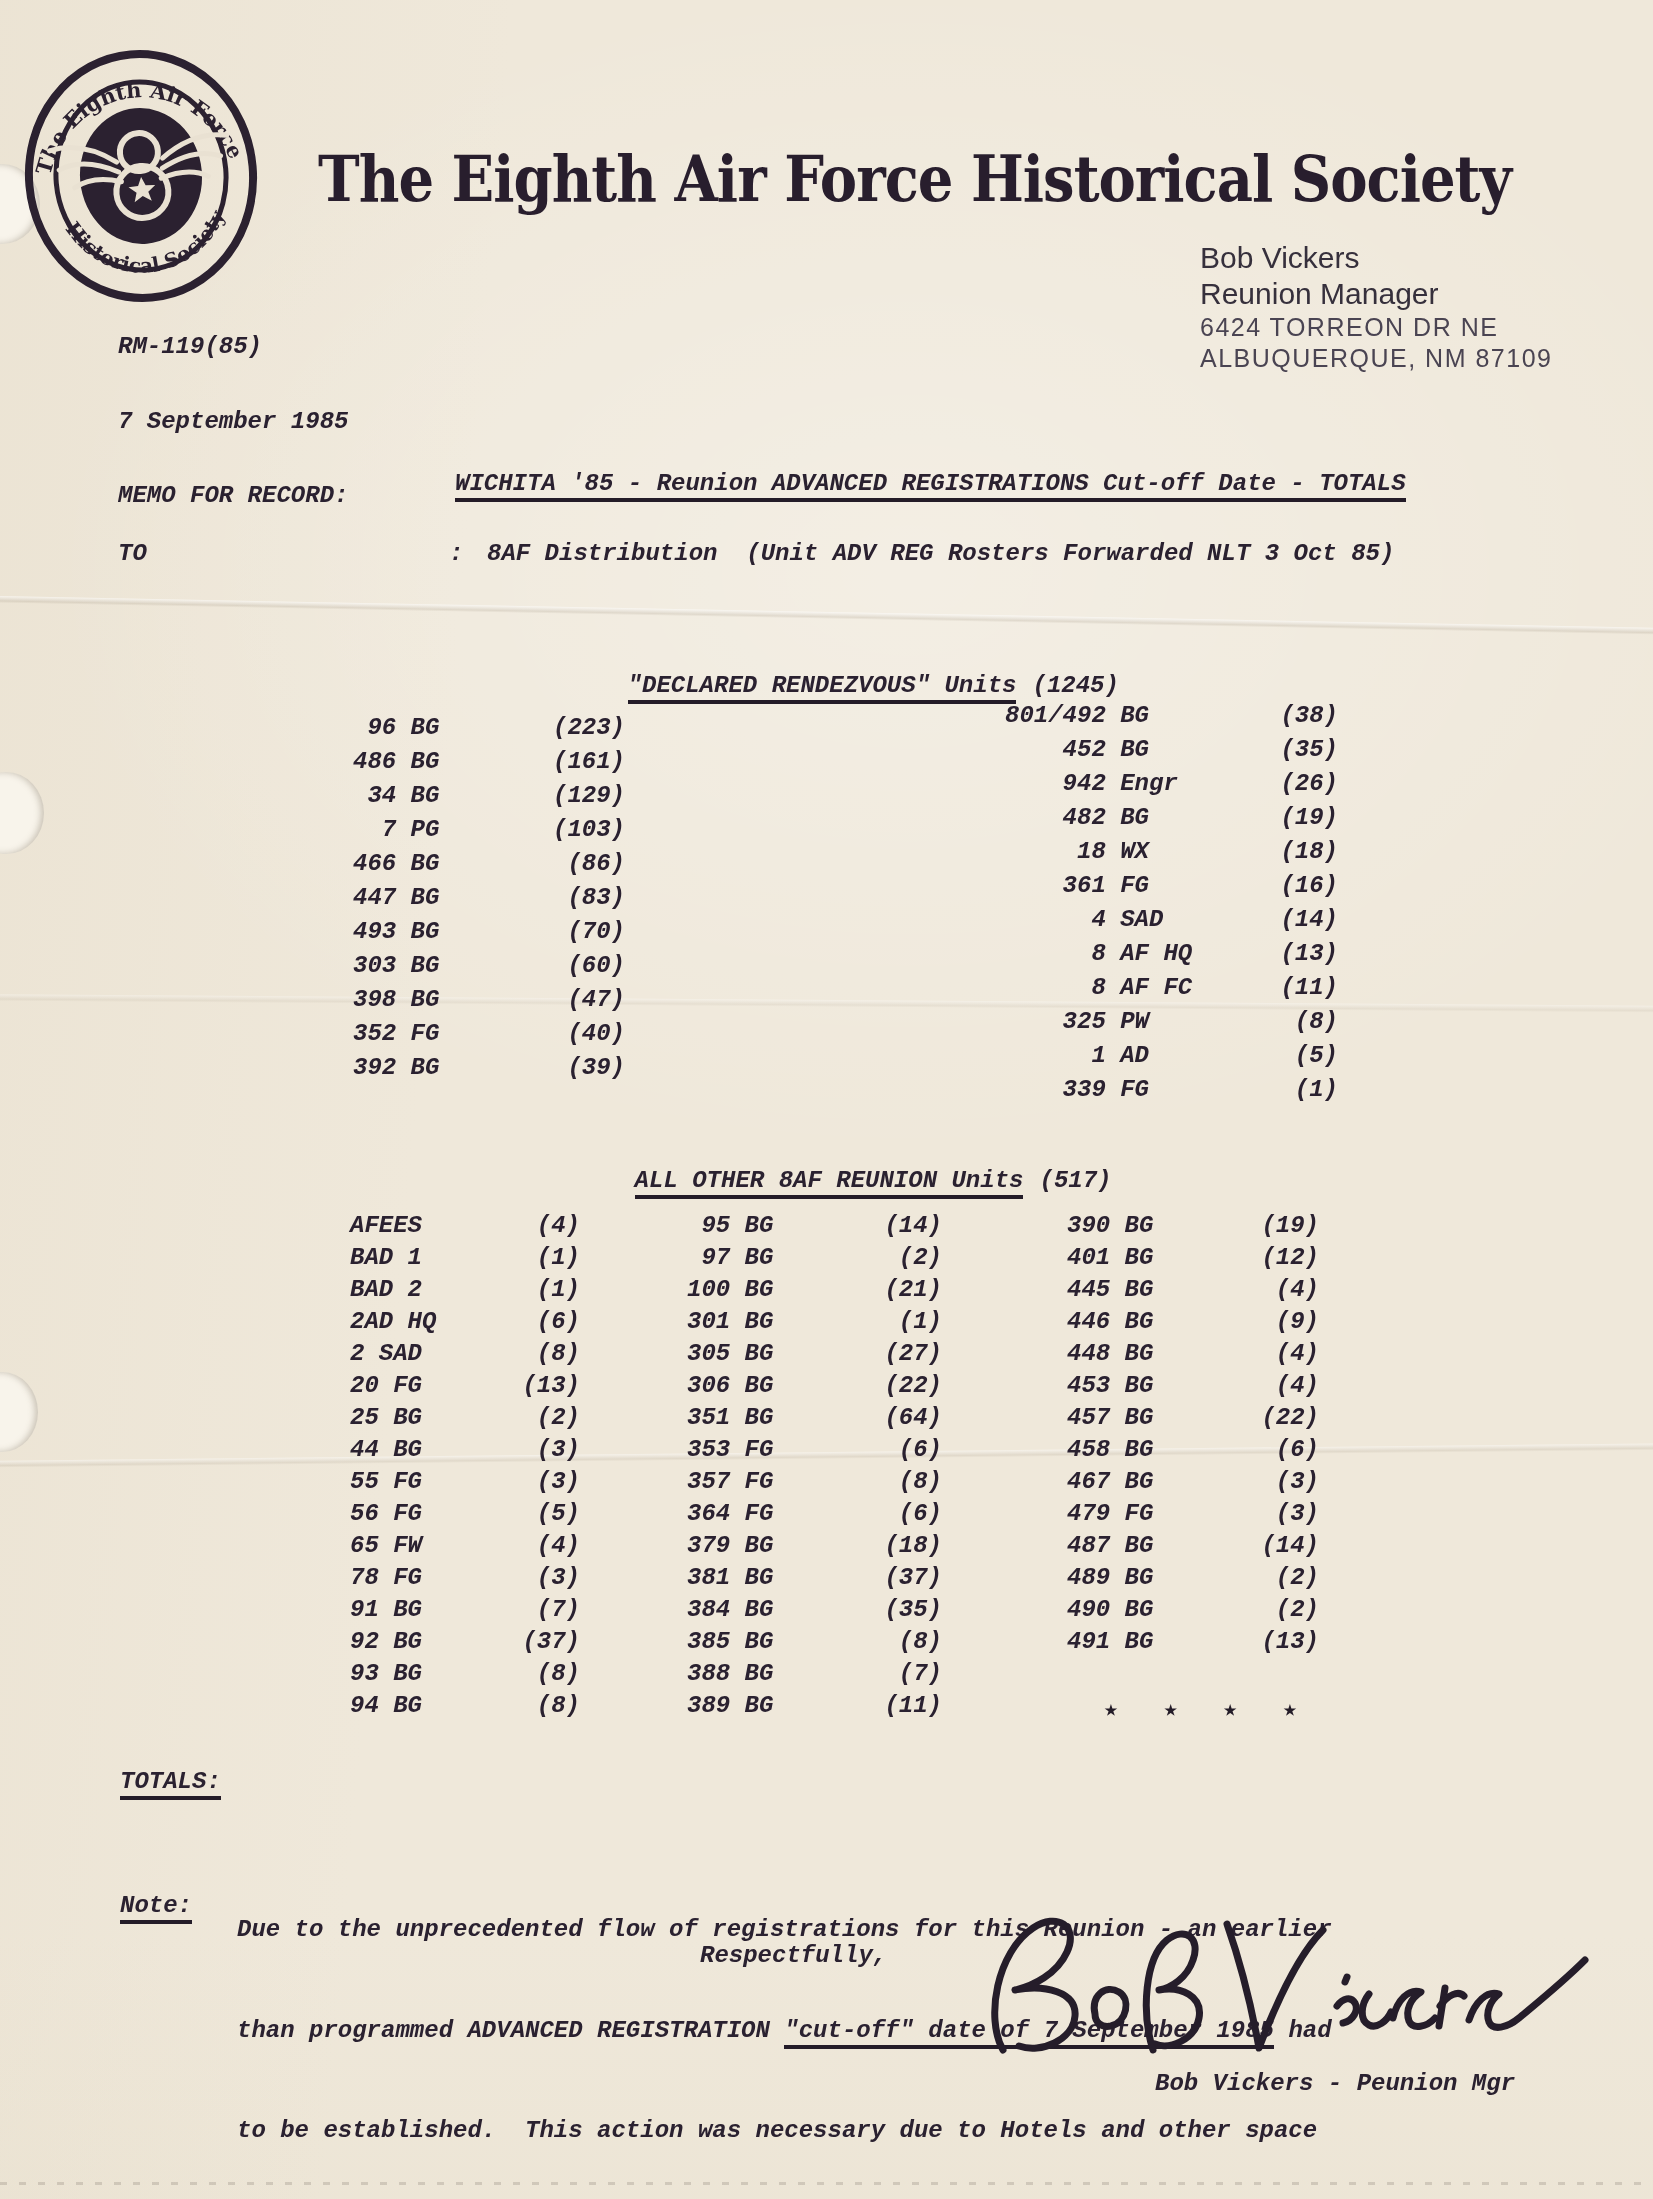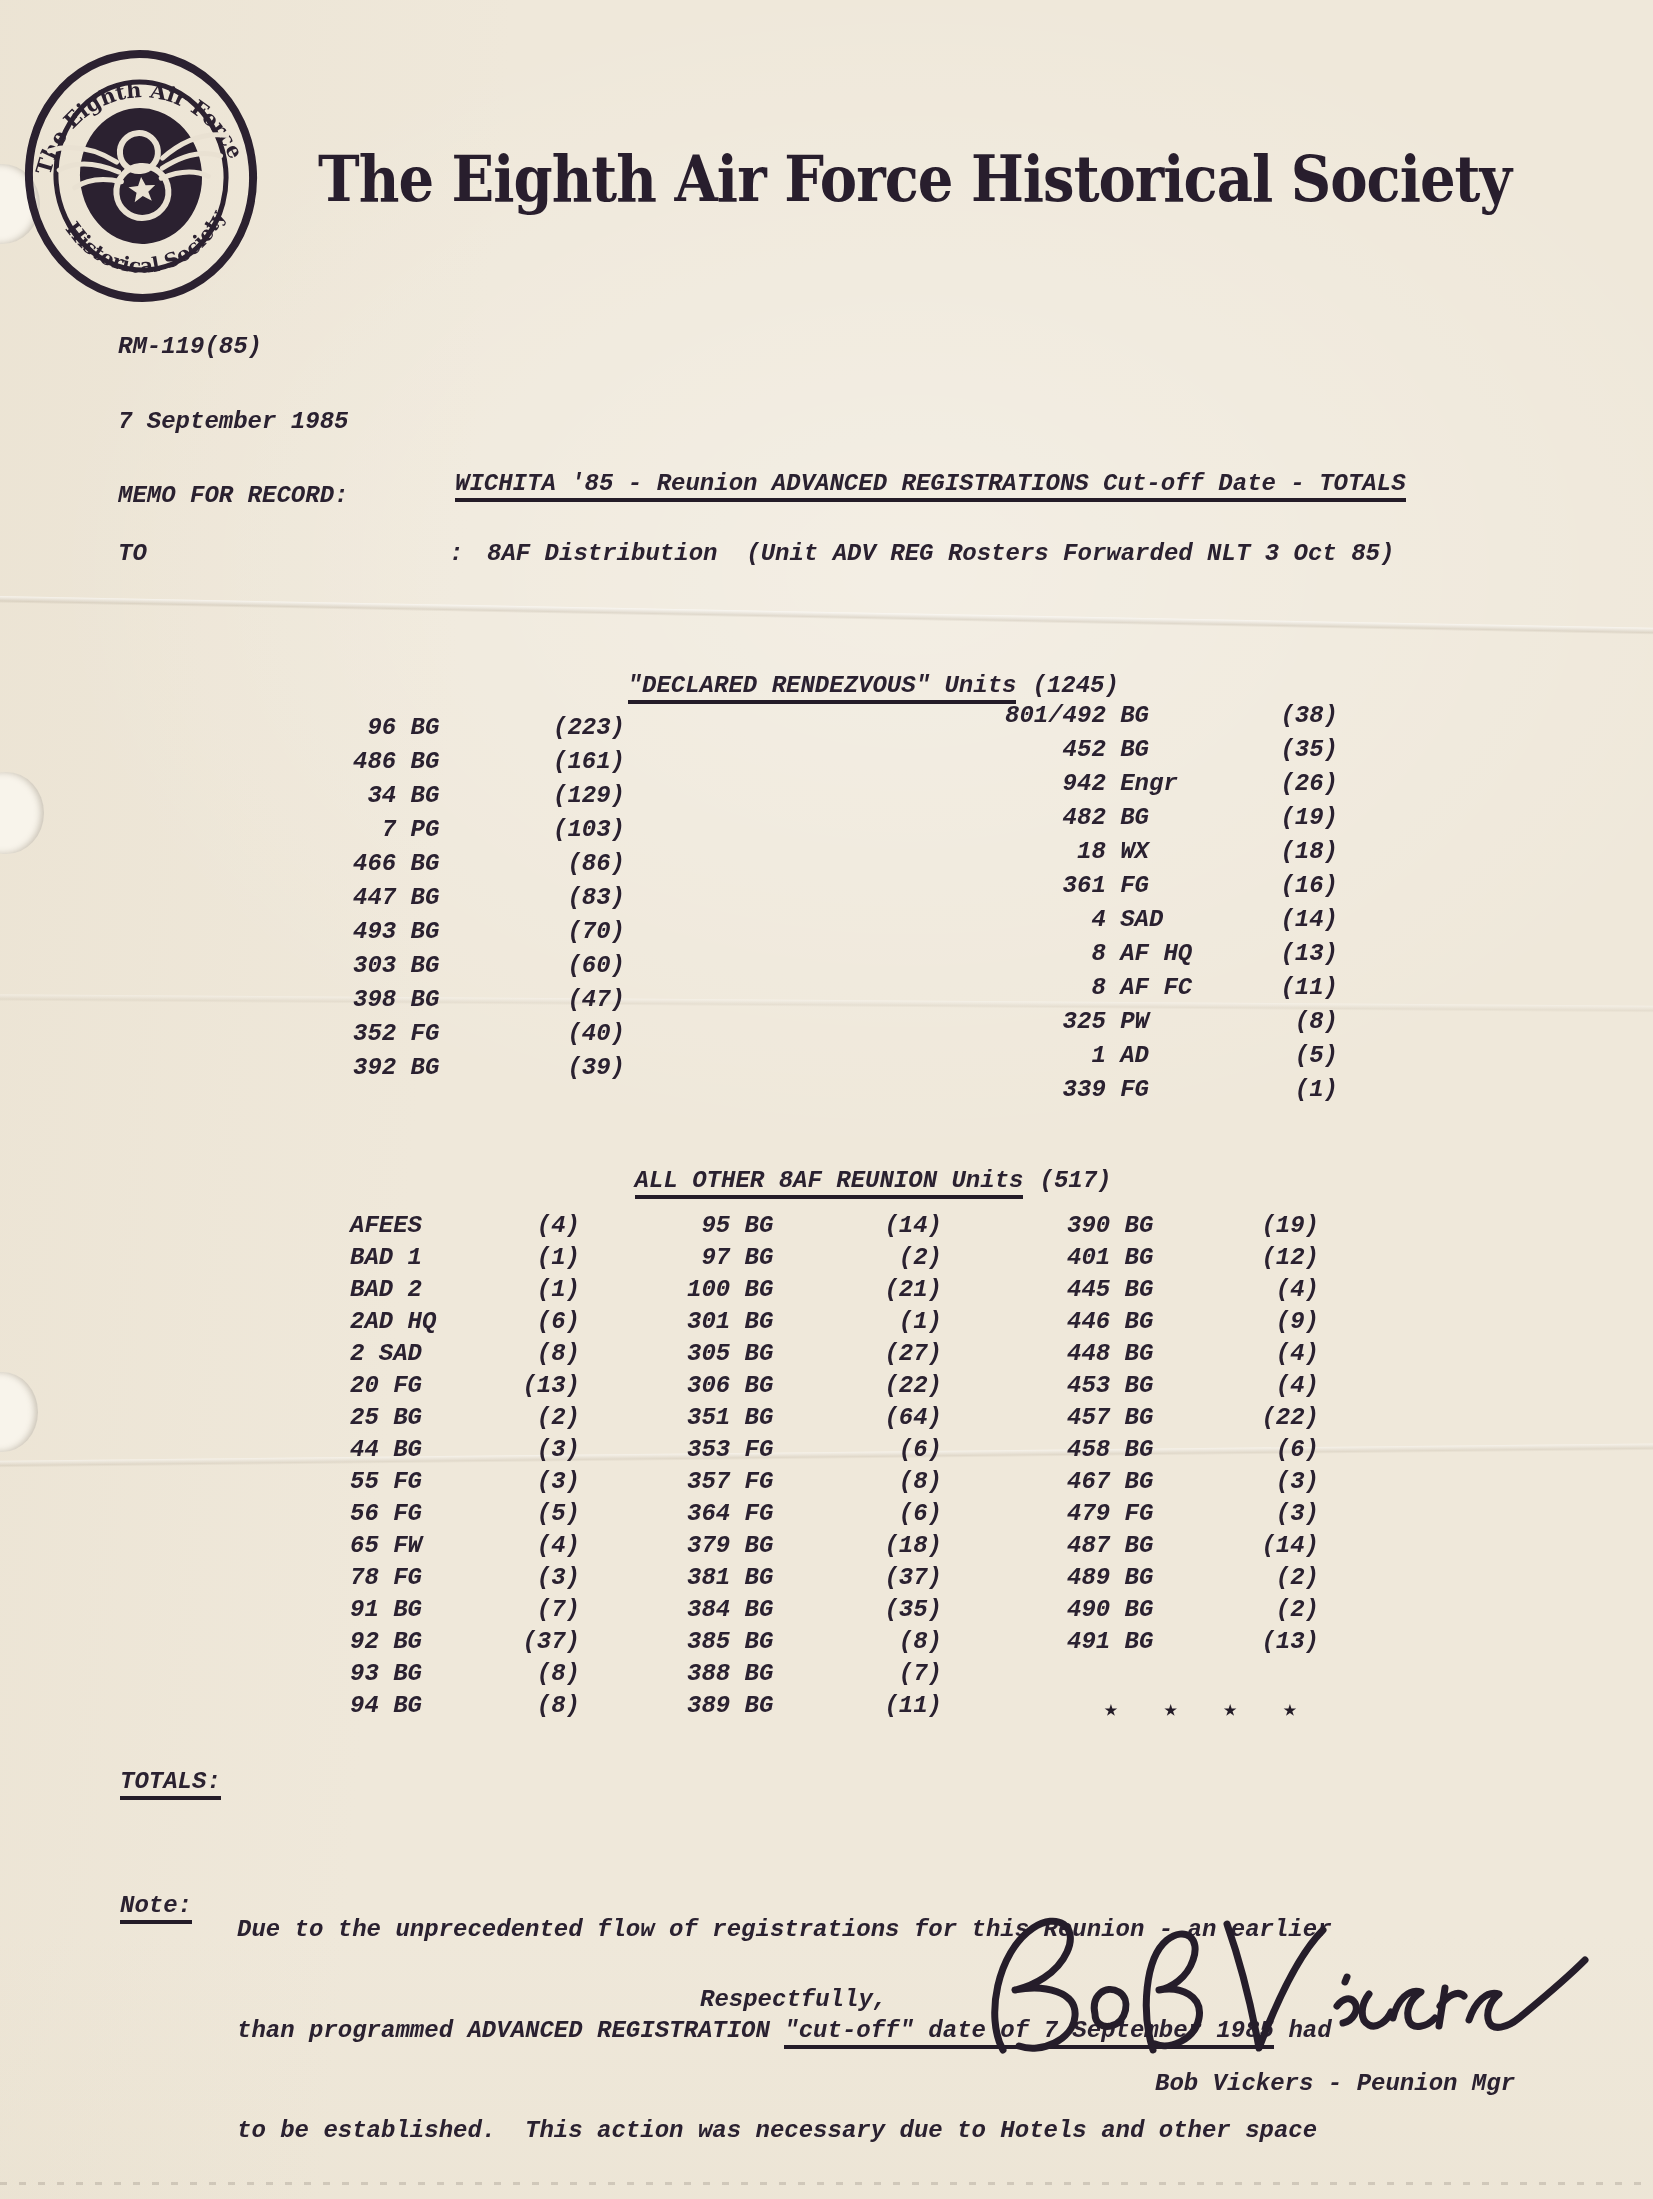--- a/index.html
+++ b/index.html
@@ -83,20 +83,26 @@
       <path d="M 101,134 C 82,128 66,129 54,136" stroke-width="5"></path>
       <path d="M 144,114 C 166,98 188,92 210,97" stroke-width="5"></path>
       <path d="M 143,124 C 166,112 186,110 202,117" stroke-width="5"></path>
       <path d="M 141,134 C 160,128 176,129 188,136" stroke-width="5"></path>
     </g>
     <polygon fill="#e9e1d2" points="121,131 124.8,139.7 134.4,140.2 126.9,146.4 129.6,155.7 121,150.2 112.4,155.7 115.1,146.4 107.6,140.2 117.2,139.7"></polygon>
   </svg>
 
   <div id="org-title" class="abs">The Eighth Air Force Historical Society</div>
 
+  <div id="contact" class="abs sans">
+    <div class="nm">Bob Vickers</div>
+    <div class="nm">Reunion Manager</div>
+    <div class="ad">6424 TORREON DR NE</div>
+    <div class="ad">ALBUQUERQUE, NM 87109</div>
+  </div>
 
   <div class="abs t" style="left:118px;top:331px;">RM-119(85)</div>
   <div class="abs t" style="left:118px;top:406px;text-align:right;">7 September 1985</div>
 
   <div class="abs t" style="left:118px;top:468px;margin-top:12px;">MEMO FOR RECORD:</div>
   <div class="abs t" style="left:455px;top:468px;"><span class="u">WICHITA '85 - Reunion ADVANCED REGISTRATIONS Cut-off Date - TOTALS</span></div>
 
   <div class="abs t" style="left:118px;top:538px;">TO</div>
   <div class="abs t" style="left:449px;top:538px;">:</div>
   <div class="abs t" style="left:487px;top:538px;">8AF Distribution  (Unit ADV REG Rosters Forwarded NLT 3 Oct 85)</div>
@@ -122,21 +128,21 @@
 
   <div class="abs t" style="left:120px;top:1846px;margin-top:44px;"><span class="u">Note:</span></div>
   <div class="abs t" style="left:237px;top:1846px;line-height:33.5px;">
     <div><span>Due to the unprecedented flow of registrations for this Reunion - an earlier</span></div>
     <div><span>than programmed ADVANCED REGISTRATION </span><span class="u">"cut-off" date of 7 September 1985</span><span> had</span></div>
     <div><span>to be established.  This action was necessary due to Hotels and other space</span></div>
     
     
   </div>
 
-  <div class="abs t" style="left:700px;top:1984px;">Respectfully,</div>
+  <div class="abs t" style="left:700px;top:1940px;">Respectfully,</div>
 
   <svg class="abs" style="left:945px;top:1900px;" width="660" height="190" viewBox="0 0 660 190">
     <g stroke="#251d2a" stroke-width="7" fill="none" stroke-linecap="round" stroke-linejoin="round">
       <path d="M 58,150 C 40,118 52,52 88,28 C 112,12 134,26 122,52 C 112,74 88,86 70,90 C 100,84 132,92 130,116 C 128,140 96,154 74,146"></path>
       <path d="M 150,114 C 146,96 160,84 174,92 C 186,99 182,122 166,126 C 156,128 150,122 150,114"></path>
       <path d="M 208,150 C 196,112 200,58 222,40 C 240,26 256,38 248,60 C 242,78 226,88 214,90 C 236,86 258,96 254,118 C 250,140 224,150 210,144"></path>
       <path d="M 282,24 C 296,64 306,104 314,148 C 330,106 352,56 378,30"></path>
       <path d="M 392,106 C 398,98 406,96 410,103 C 414,110 408,121 398,123"></path>
       <path d="M 400,82 L 402,77"></path>
       <path d="M 424,94 C 416,104 414,120 424,125 C 432,129 442,121 446,112"></path>

